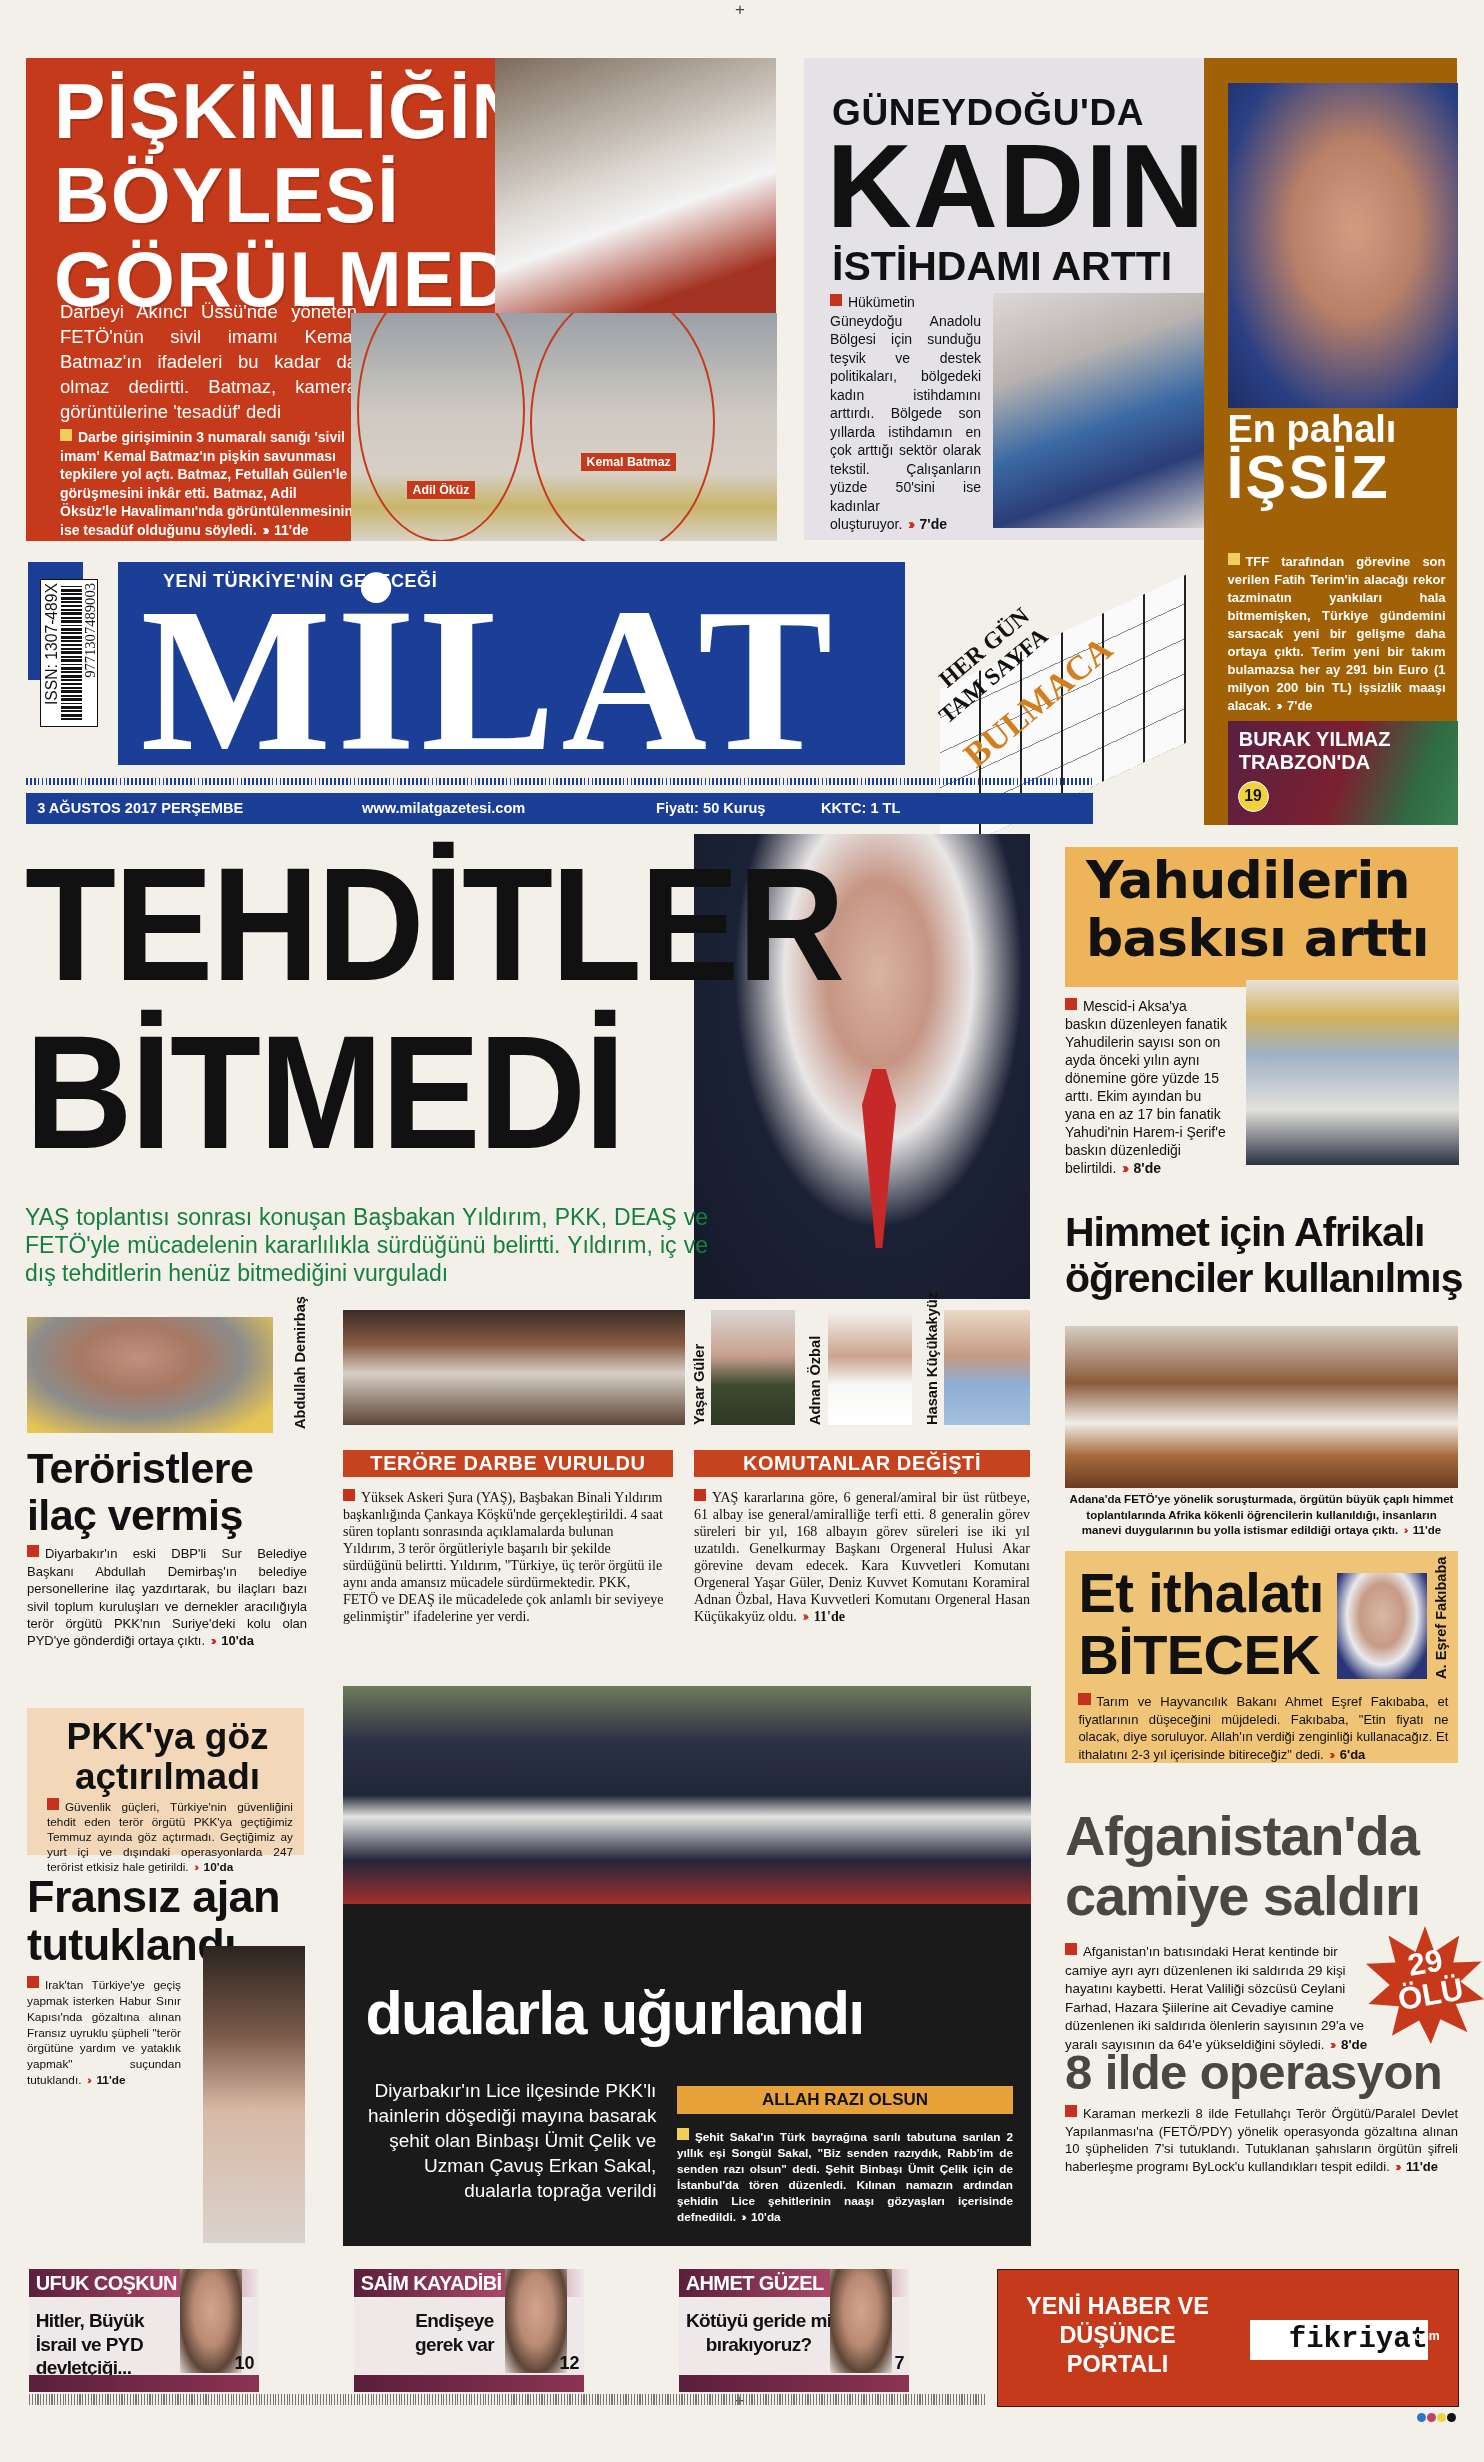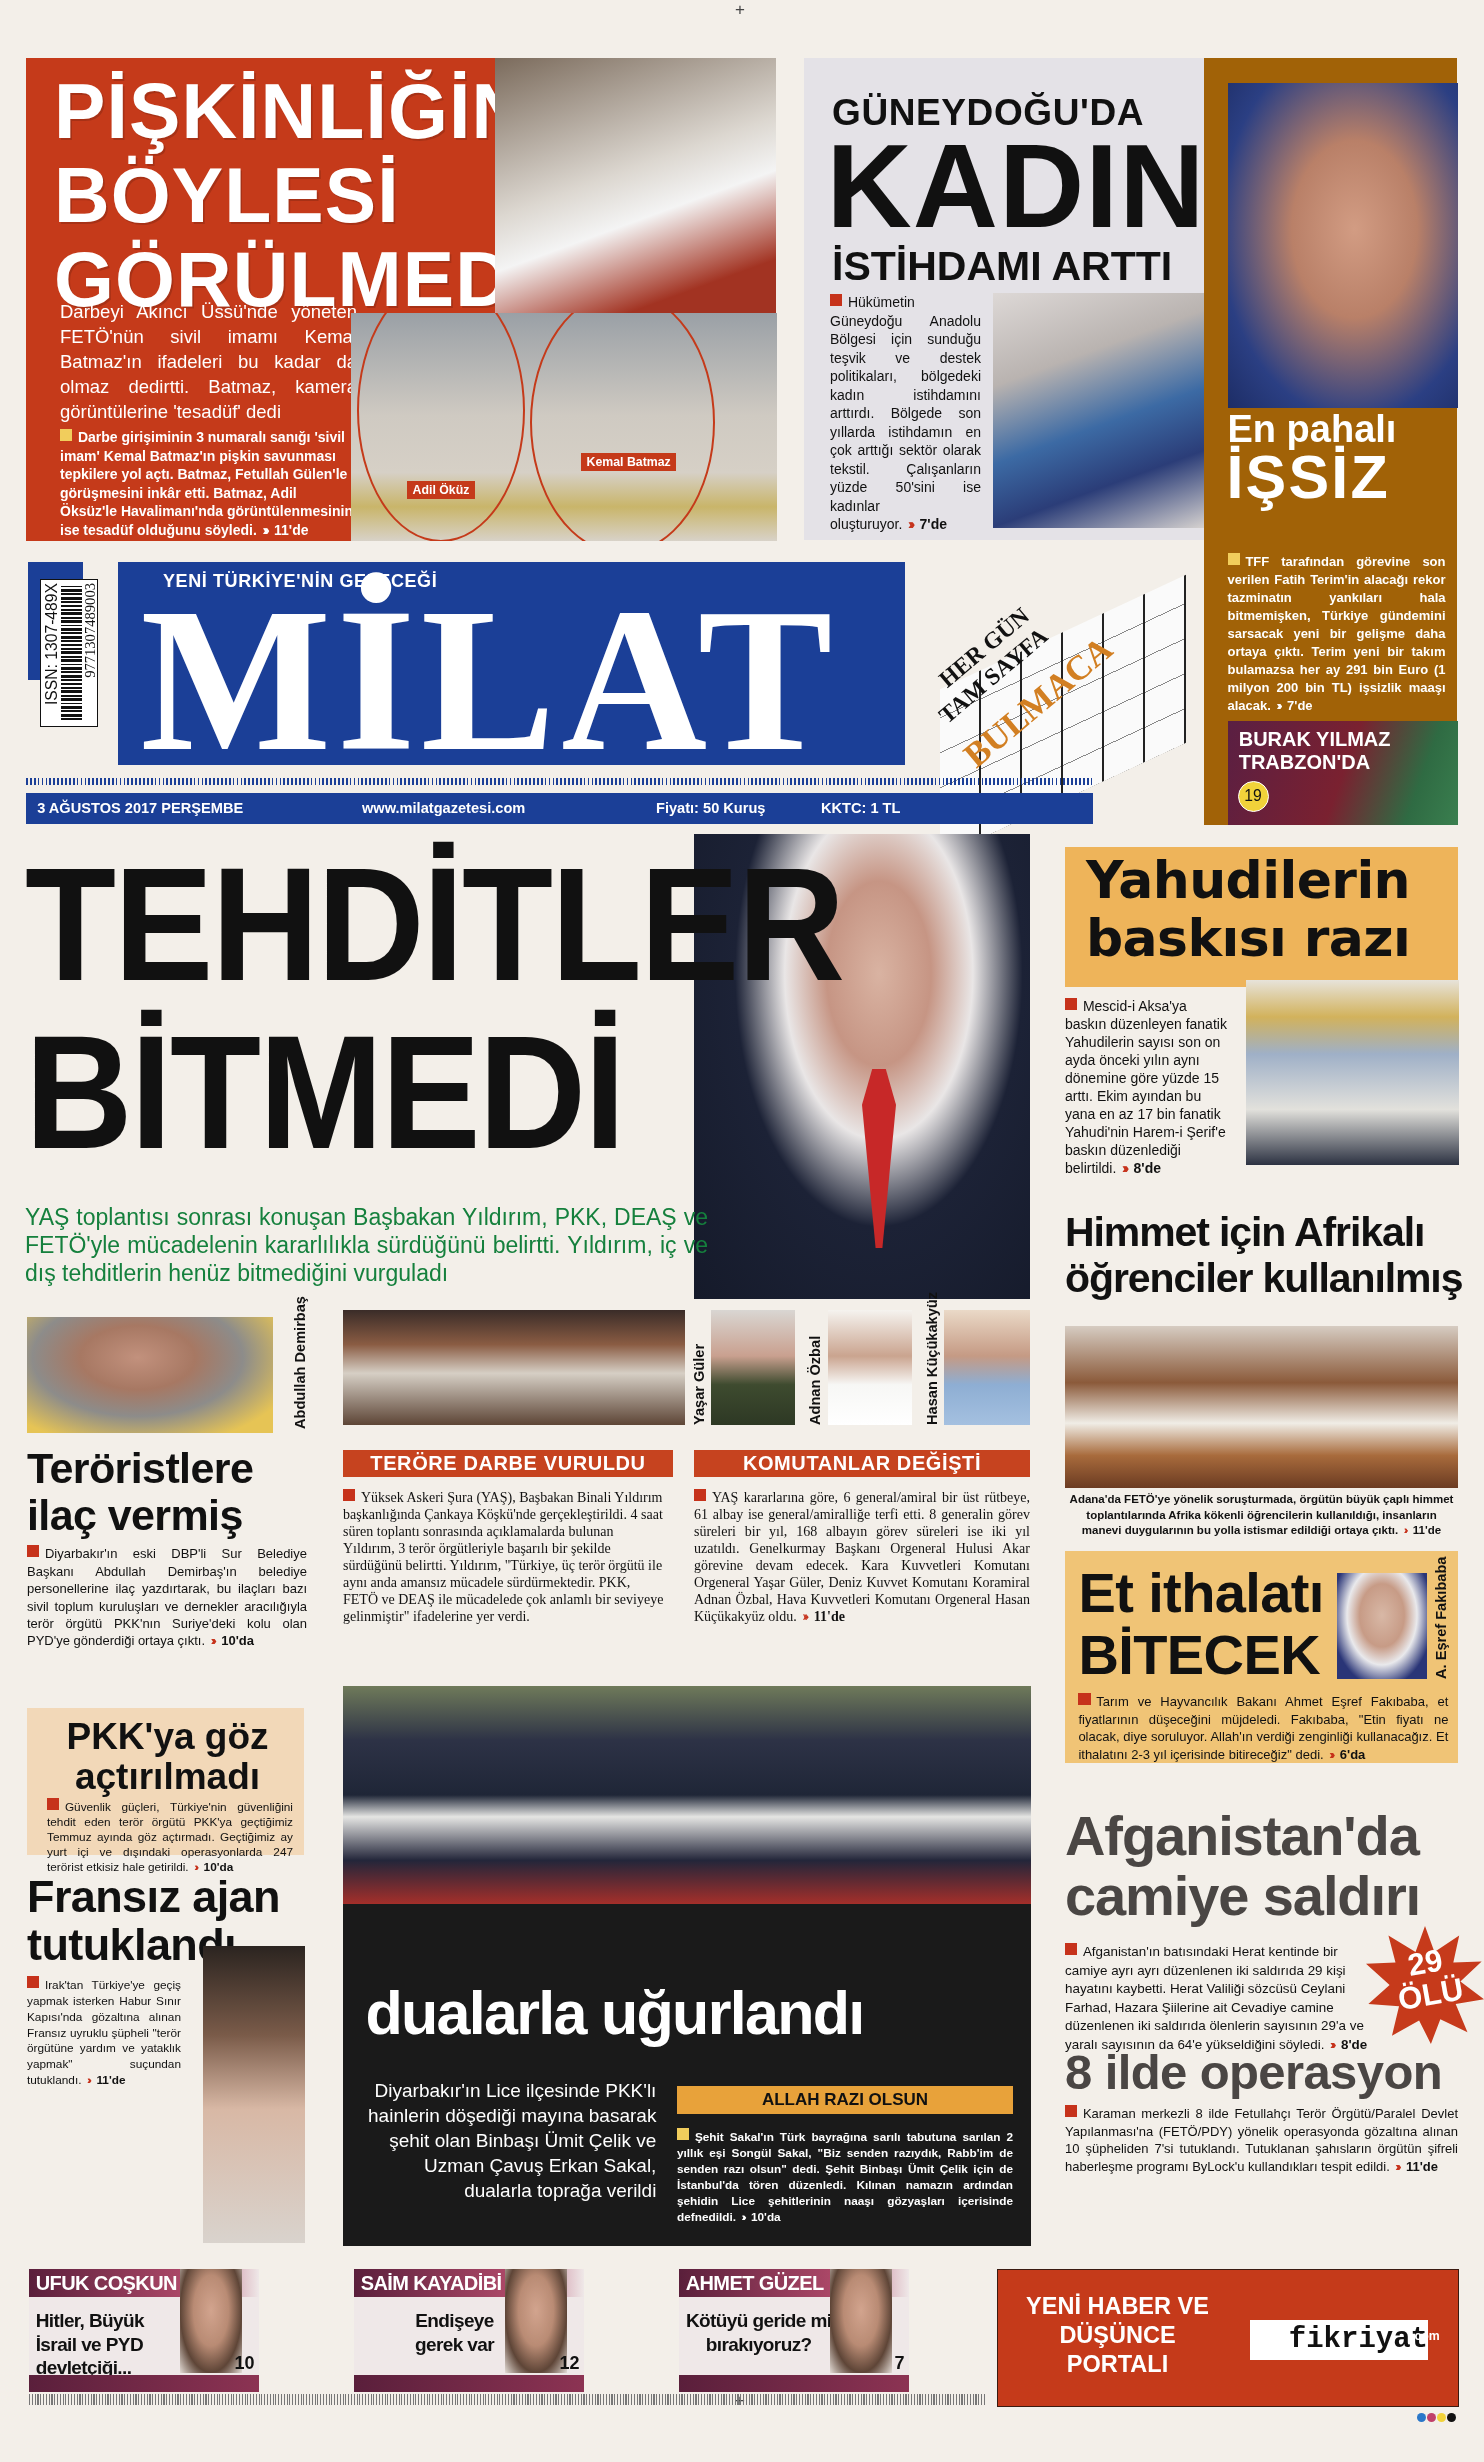--- a/index.html
+++ b/index.html
@@ -55,21 +55,21 @@
   #top-right { left: 1204px; top: 58px; width: 253px; height: 767px; background: #a16207; }
   #top-right .photo-terim { left: 23.5px; top: 25px; width: 230px; height: 325px;
     background: radial-gradient(ellipse at 55% 45%,#d29c83 0%,#b98068 35%,#2b3f83 75%,#1d2d66 100%); }
   #top-right .h1 { position: absolute; left: 23.5px; top: 350px; color: #fff; font-weight: 900; font-size: 38px; }
   #top-right .h2 { position: absolute; left: 22.4px; top: 384px; color: #fff; font-weight: 900; font-size: 61px; letter-spacing: 2.2px; }
   #top-right .body { position: absolute; left: 23.5px; top: 495px; width: 218px; color: #fff; font-weight: 700; font-size: 13px; line-height: 18px; text-align: justify; }
   #top-right .burak { position: absolute; left: 23.5px; top: 663px; width: 230px; height: 104px;
     background: linear-gradient(110deg,#5a1f43 0%,#7a2130 50%,#2f6b43 80%,#3a7f4f 100%); }
   #top-right .burak .title { position: absolute; left: 11.2px; top: 6.7px; color: #fff; font-weight: 900; font-size: 20px; line-height: 23.5px; }
   #top-right .burak .badge { position: absolute; left: 10px; top: 60px; width: 31px; height: 31px; border-radius: 50%;
-    background: #f1d23a; border: 1.7px solid #fff; font-weight: 400; font-size: 15.7px; text-align: center; line-height: 28px; }
+    background: #f1d23a; border: 1.7px solid #fff; font-weight: 700; font-size: 15.7px; text-align: center; line-height: 28px; }
 
   
   #issn { left: 28px; top: 562px; width: 55px; height: 118px; background: #1b3f97; }
   #issn .box { position: absolute; left: 12.3px; top: 17px; width: 58px; height: 148px; background: #fff; border: 1.1px solid #111; }
   #issn .txt { position: absolute; left: 2.2px; top: 3.4px; writing-mode: vertical-rl; transform: rotate(180deg); font-size: 15.7px; font-family: "Liberation Sans", sans-serif; }
   #issn .bars { position: absolute; left: 20px; top: 5.6px; width: 21px; height: 134px;
     background: repeating-linear-gradient(0deg,#111 0 1.7px,#fff 1.7px 3.4px,#111 3.4px 6.2px,#fff 6.2px 7.8px); }
   #issn .num { position: absolute; left: 41px; top: 3.4px; writing-mode: vertical-rl; transform: rotate(180deg); font-family: "Liberation Serif", serif; font-size: 14.6px; }
   #mast { left: 118px; top: 562px; width: 787px; height: 203px; background: #1b3f97; }
   #mast .tagline { position: absolute; left: 45px; top: 9px; color: #fff; font-weight: 700; font-size: 18px; letter-spacing: 0.6px; }
@@ -243,21 +243,21 @@
   </div>
 <div id="lead-headline" class="abs">
   <div>TEHDİTLER</div>
   <div>BİTMEDİ</div>
 </div>
 <div id="lead-deck" class="abs">YAŞ toplantısı sonrası konuşan Başbakan Yıldırım, PKK, DEAŞ ve FETÖ'yle mücadelenin kararlılıkla sürdüğünü belirtti. Yıldırım, iç ve dış tehditlerin henüz bitmediğini vurguladı</div>
 
 <div id="yahudi" class="abs" style="height:140px"></div>
 <div id="yahudi-h" class="abs">
   <div>Yahudilerin</div>
-  <div>baskısı razı</div>
+  <div>baskısı arttı</div>
 </div>
 <div id="yahudi-body" class="abs">
   <span class="bullet-sq" style="background:#c6321b"></span><span>Mescid-i Aksa'ya baskın düzenleyen fanatik Yahudilerin sayısı son on ayda önceki yılın aynı dönemine göre yüzde 15 arttı. Ekim ayından bu yana en az 17 bin fanatik Yahudi'nin Harem-i Şerif'e baskın düzenlediği belirtildi.</span><span class="arrow" style="color:#c6321b">›››</span><b>8'de</b>
 </div>
 <div id="yahudi-photo" class="abs"></div>
 
 <div id="himmet-h" class="abs">
   <div>Himmet için Afrikalı</div>
   <div>öğrenciler kullanılmış</div>
 </div>

